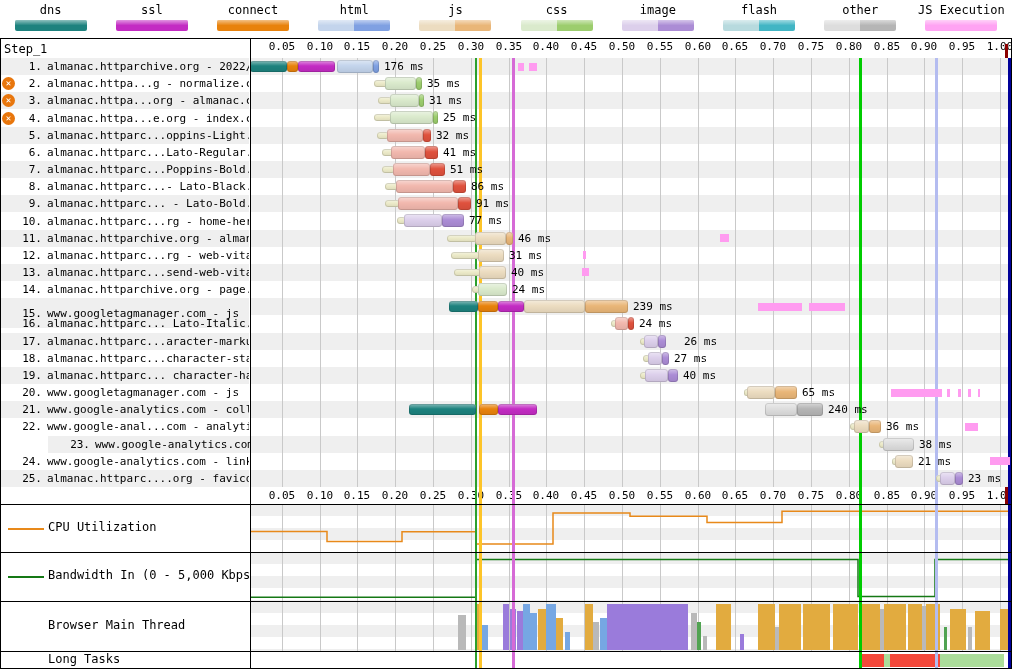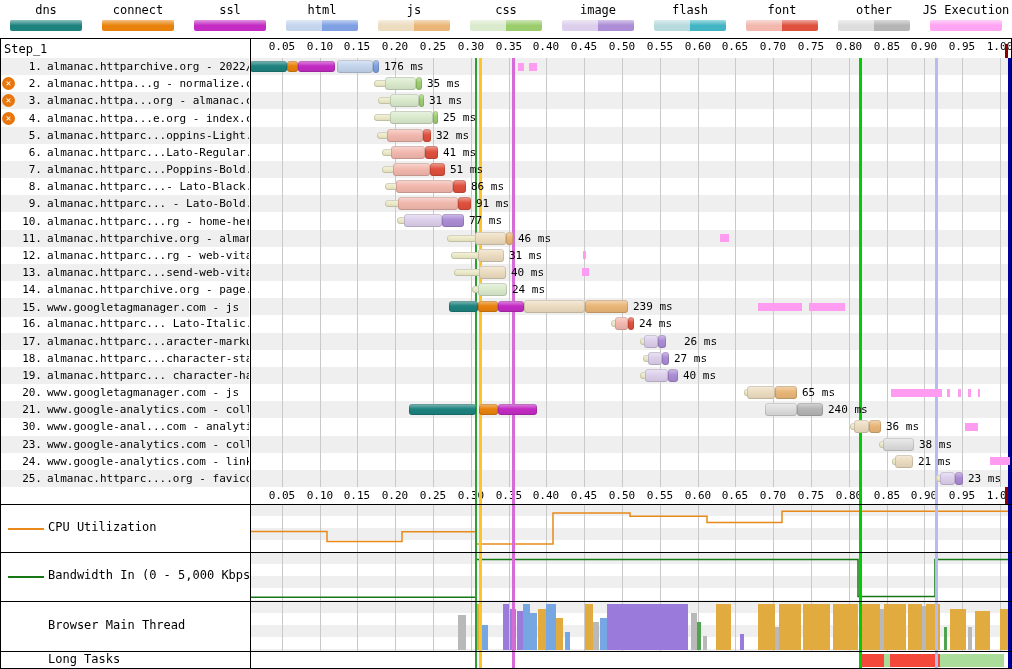--- a/index.html
+++ b/index.html
@@ -49,34 +49,34 @@
 <div id="app">
   <div id="legend">
       <div class="lg-item">
         <div class="lg-label">dns</div>
         <div class="lg-swatch">
           <div class="lg-half" style="background: linear-gradient(rgba(255, 255, 255, 0.5), rgba(255, 255, 255, 0) 50%), rgb(29, 130, 126);"></div>
           <div class="lg-half" style="background: linear-gradient(rgba(255, 255, 255, 0.5), rgba(255, 255, 255, 0) 50%), rgb(29, 130, 126);"></div>
         </div>
       </div>
       <div class="lg-item">
+        <div class="lg-label">ssl</div>
+        <div class="lg-swatch">
+          <div class="lg-half" style="background: linear-gradient(rgba(255, 255, 255, 0.5), rgba(255, 255, 255, 0) 50%), rgb(195, 43, 195);"></div>
+          <div class="lg-half" style="background: linear-gradient(rgba(255, 255, 255, 0.5), rgba(255, 255, 255, 0) 50%), rgb(195, 43, 195);"></div>
+        </div>
+      </div>
+      <div class="lg-item">
         <div class="lg-label">connect</div>
         <div class="lg-swatch">
           <div class="lg-half" style="background: linear-gradient(rgba(255, 255, 255, 0.5), rgba(255, 255, 255, 0) 50%), rgb(232, 130, 12);"></div>
           <div class="lg-half" style="background: linear-gradient(rgba(255, 255, 255, 0.5), rgba(255, 255, 255, 0) 50%), rgb(232, 130, 12);"></div>
         </div>
       </div>
       <div class="lg-item">
-        <div class="lg-label">ssl</div>
-        <div class="lg-swatch">
-          <div class="lg-half" style="background: linear-gradient(rgba(255, 255, 255, 0.5), rgba(255, 255, 255, 0) 50%), rgb(195, 43, 195);"></div>
-          <div class="lg-half" style="background: linear-gradient(rgba(255, 255, 255, 0.5), rgba(255, 255, 255, 0) 50%), rgb(195, 43, 195);"></div>
-        </div>
-      </div>
-      <div class="lg-item">
         <div class="lg-label">html</div>
         <div class="lg-swatch">
           <div class="lg-half" style="background: linear-gradient(rgba(255, 255, 255, 0.5), rgba(255, 255, 255, 0) 50%), rgb(195, 212, 236);"></div>
           <div class="lg-half" style="background: linear-gradient(rgba(255, 255, 255, 0.5), rgba(255, 255, 255, 0) 50%), rgb(127, 160, 226);"></div>
         </div>
       </div>
       <div class="lg-item">
         <div class="lg-label">js</div>
         <div class="lg-swatch">
           <div class="lg-half" style="background: linear-gradient(rgba(255, 255, 255, 0.5), rgba(255, 255, 255, 0) 50%), rgb(236, 220, 192);"></div>
@@ -95,27 +95,20 @@
         <div class="lg-swatch">
           <div class="lg-half" style="background: linear-gradient(rgba(255, 255, 255, 0.5), rgba(255, 255, 255, 0) 50%), rgb(220, 207, 235);"></div>
           <div class="lg-half" style="background: linear-gradient(rgba(255, 255, 255, 0.5), rgba(255, 255, 255, 0) 50%), rgb(171, 140, 213);"></div>
         </div>
       </div>
       <div class="lg-item">
         <div class="lg-label">flash</div>
         <div class="lg-swatch">
           <div class="lg-half" style="background: linear-gradient(rgba(255, 255, 255, 0.5), rgba(255, 255, 255, 0) 50%), rgb(183, 218, 222);"></div>
           <div class="lg-half" style="background: linear-gradient(rgba(255, 255, 255, 0.5), rgba(255, 255, 255, 0) 50%), rgb(65, 181, 196);"></div>
-        </div>
-      </div>
-      <div class="lg-item">
-        <div class="lg-label">font</div>
-        <div class="lg-swatch">
-          <div class="lg-half" style="background: linear-gradient(rgba(255, 255, 255, 0.5), rgba(255, 255, 255, 0) 50%), rgb(242, 184, 174);"></div>
-          <div class="lg-half" style="background: linear-gradient(rgba(255, 255, 255, 0.5), rgba(255, 255, 255, 0) 50%), rgb(223, 81, 61);"></div>
         </div>
       </div>
       <div class="lg-item">
         <div class="lg-label">other</div>
         <div class="lg-swatch">
           <div class="lg-half" style="background: linear-gradient(rgba(255, 255, 255, 0.5), rgba(255, 255, 255, 0) 50%), rgb(221, 221, 221);"></div>
           <div class="lg-half" style="background: linear-gradient(rgba(255, 255, 255, 0.5), rgba(255, 255, 255, 0) 50%), rgb(181, 181, 181);"></div>
         </div>
       </div>
       <div class="lg-item">
@@ -182,21 +175,21 @@
           <div class="req-label">almanac.httparc...rg - web-vitals.js</div>
         </div>
         <div class="req-row shade" style="top: 225.92px; height: 17.16px;">
           <div class="req-num">13.</div>
           <div class="req-label">almanac.httparc...send-web-vitals.js</div>
         </div>
         <div class="req-row" style="top: 243.08px; height: 17.16px;">
           <div class="req-num">14.</div>
           <div class="req-label">almanac.httparchive.org - page.css</div>
         </div>
-        <div class="req-row shade" style="top: 260.24px; height: 19px;">
+        <div class="req-row shade" style="top: 260.24px; height: 30px;">
           <div class="req-num">15.</div>
           <div class="req-label">www.googletagmanager.com - js</div>
         </div>
         <div class="req-row" style="top: 277.4px; height: 17.16px;">
           <div class="req-num">16.</div>
           <div class="req-label">almanac.httparc... Lato-Italic.woff2</div>
         </div>
         <div class="req-row shade" style="top: 294.56px; height: 17.16px;">
           <div class="req-num">17.</div>
           <div class="req-label">almanac.httparc...aracter-markup.png</div>
@@ -211,24 +204,24 @@
         </div>
         <div class="req-row" style="top: 346.04px; height: 17.16px;">
           <div class="req-num">20.</div>
           <div class="req-label">www.googletagmanager.com - js</div>
         </div>
         <div class="req-row shade" style="top: 363.2px; height: 17.16px;">
           <div class="req-num">21.</div>
           <div class="req-label">www.google-analytics.com - collect</div>
         </div>
         <div class="req-row" style="top: 380.36px; height: 17.16px;">
-          <div class="req-num">30.</div>
+          <div class="req-num">22.</div>
           <div class="req-label">www.google-anal...com - analytics.js</div>
         </div>
-        <div class="req-row shade" style="top: 397.52px; height: 17.16px;">
+        <div class="req-row shade" style="top: 397.52px; height: 17.16px; margin-left: 48px;">
           <div class="req-num">23.</div>
           <div class="req-label">www.google-analytics.com - collect</div>
         </div>
         <div class="req-row" style="top: 414.68px; height: 17.16px;">
           <div class="req-num">24.</div>
           <div class="req-label">www.google-analytics.com - linkid.js</div>
         </div>
         <div class="req-row shade" style="top: 431.84px; height: 17.16px;">
           <div class="req-num">25.</div>
           <div class="req-label">almanac.httparc....org - favicon.ico</div>

